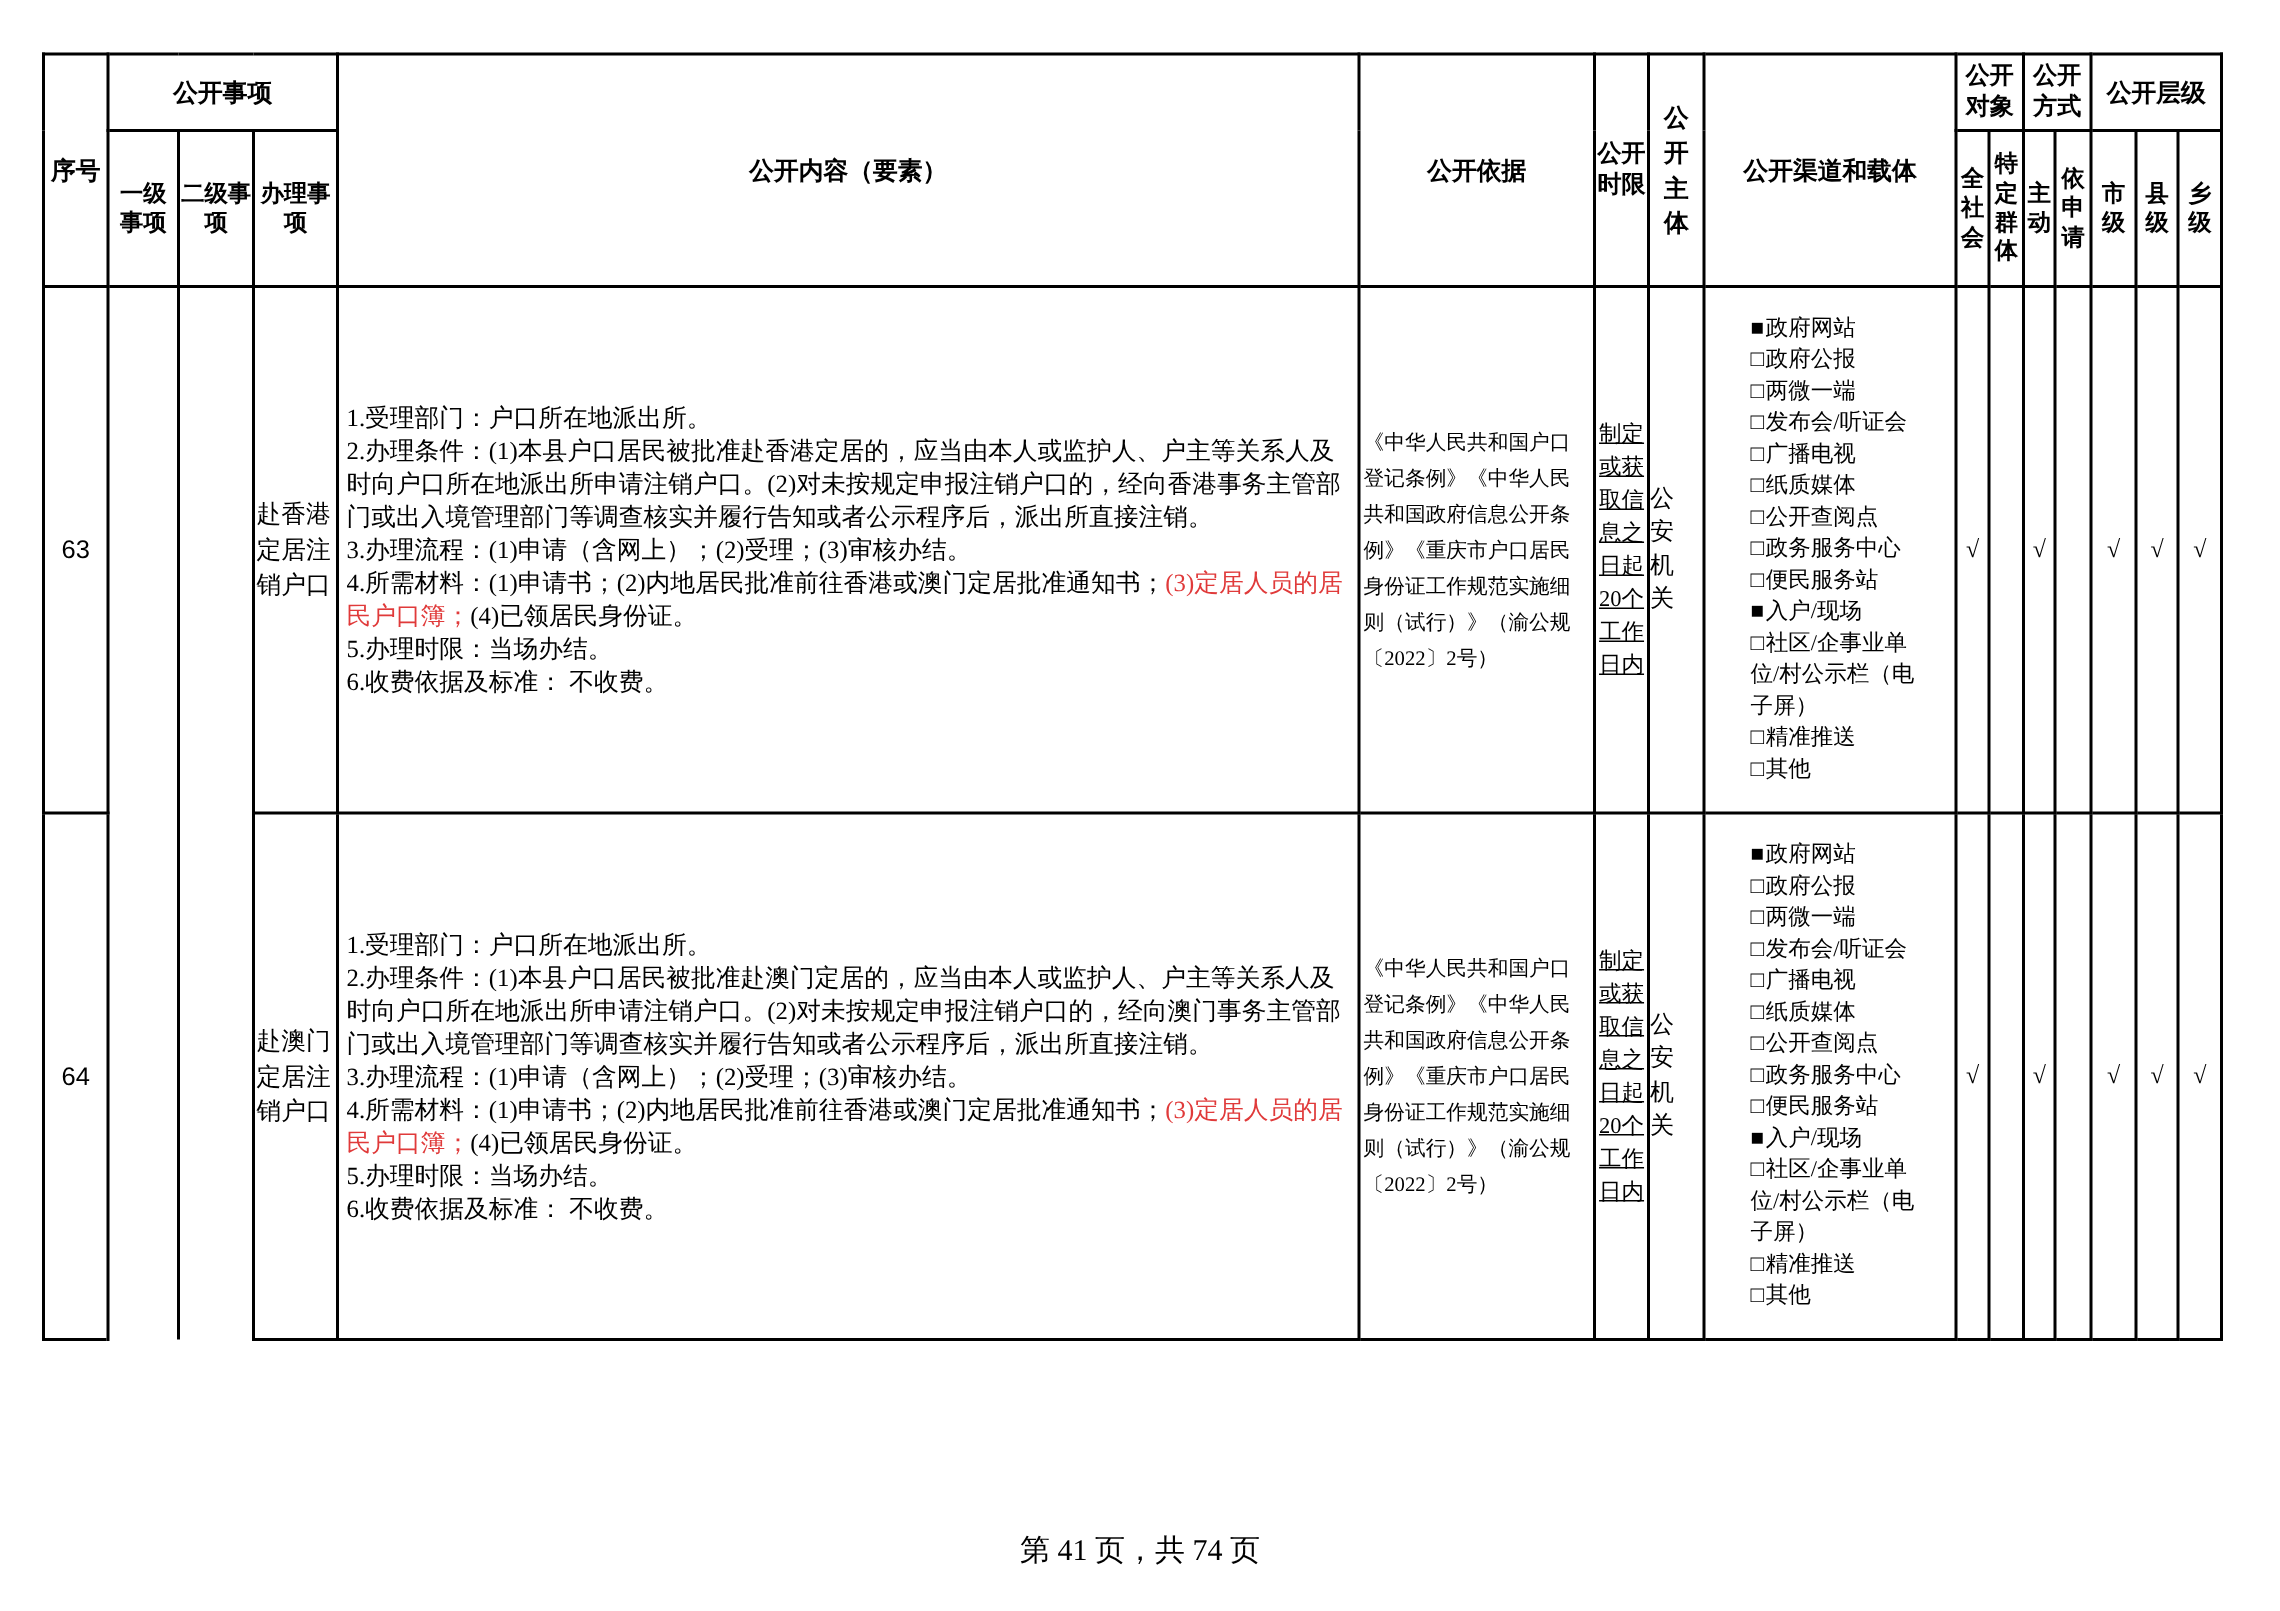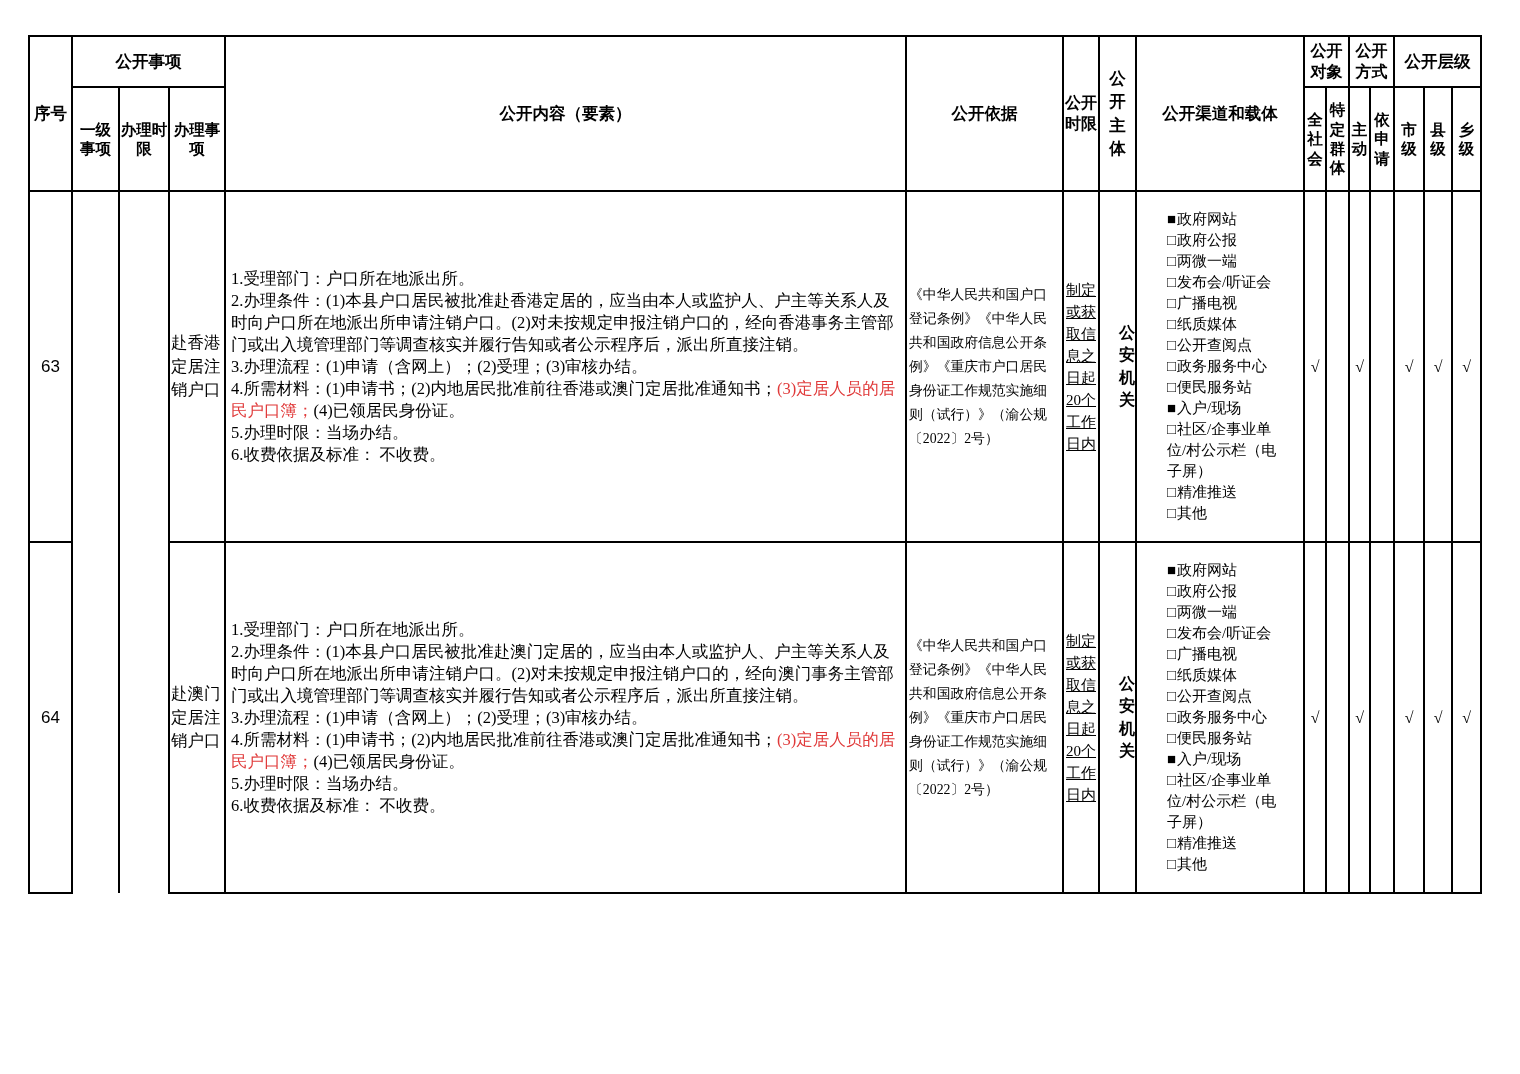--- a/index.html
+++ b/index.html
@@ -29,21 +29,21 @@
   th.tight { font-size: 15.5px; word-break: break-all; line-height: 1.25; }
   .vert-one { display: inline-block; width: 1.1em; word-break: break-all; white-space: normal; line-height: 1.4; }
   td.seq { text-align: center; font-family: "Liberation Sans", sans-serif; font-size: 17px; }
   td.no-bottom { border-bottom: none; }
   td.item-cell { font-size: 16.5px; padding: 1px; text-align: left; word-break: break-all; line-height: 1.45; }
   td.content-cell { padding: 4px 4px 4px 5px; margin-left: 28px; }
   .content-text { font-size: 16.5px; line-height: 22px; white-space: pre-wrap; text-align: left; }
   .red { color: #e03a3a; }
   td.basis-cell { padding: 2px; font-size: 13.8px; line-height: 24px; text-align: left; word-break: break-all; }
   td.time-cell { padding: 0 2px; font-size: 15px; line-height: 22px; word-break: break-all; text-align: left; text-decoration: underline; }
-  td.subject-cell { text-align: right; font-size: 16px; font-weight: bold; }
+  td.subject-cell { text-align: left; font-size: 16px; }
   td.channels-cell { padding: 4px 13px 4px 30px; font-size: 15px; line-height: 21px; text-align: left; }
   .channel-line { word-break: break-all; }
   .channel-line .box { margin-right: 1px; }
   td.mark-cell { text-align: center; font-size: 16px; }
   .footer {
     position: absolute; left: 0; top: 1020px; width: 100%;
     text-align: center; font-size: 20px;
     font-family: "Liberation Serif", serif;
   }
 </style>
@@ -81,21 +81,21 @@
     <th rowspan="2" class="wrap2">公开时限</th>
     <th rowspan="2"><span class="vert-one">公开主体</span></th>
     <th rowspan="2">公开渠道和载体</th>
     <th colspan="2" class="wrap2">公开对象</th>
     <th colspan="2" class="wrap2">公开方式</th>
     <th colspan="3">公开层级</th>
   </tr>
 
   <tr style="height:104px">
     <th class="tight">一级事项</th>
-    <th class="tight">办理时限</th>
+    <th class="tight">二级事项</th>
     <th class="tight">办理事项</th>
     <th class="tight">全社会</th>
     <th class="tight">特定群体</th>
     <th class="tight">主动</th>
     <th class="tight">依申请</th>
     <th class="tight">市级</th>
     <th class="tight">县级</th>
     <th class="tight">乡级</th>
   </tr>
 
@@ -172,14 +172,15 @@
     <td class="mark-cell"></td>
     <td class="mark-cell">√</td>
     <td class="mark-cell"></td>
     <td class="mark-cell">√</td>
     <td class="mark-cell">√</td>
     <td class="mark-cell">√</td>
   </tr>
 </tbody>
     </table>
 
+<div class="footer">第 41 页，共 74 页</div>
 
 </div>
 
 </body></html>

